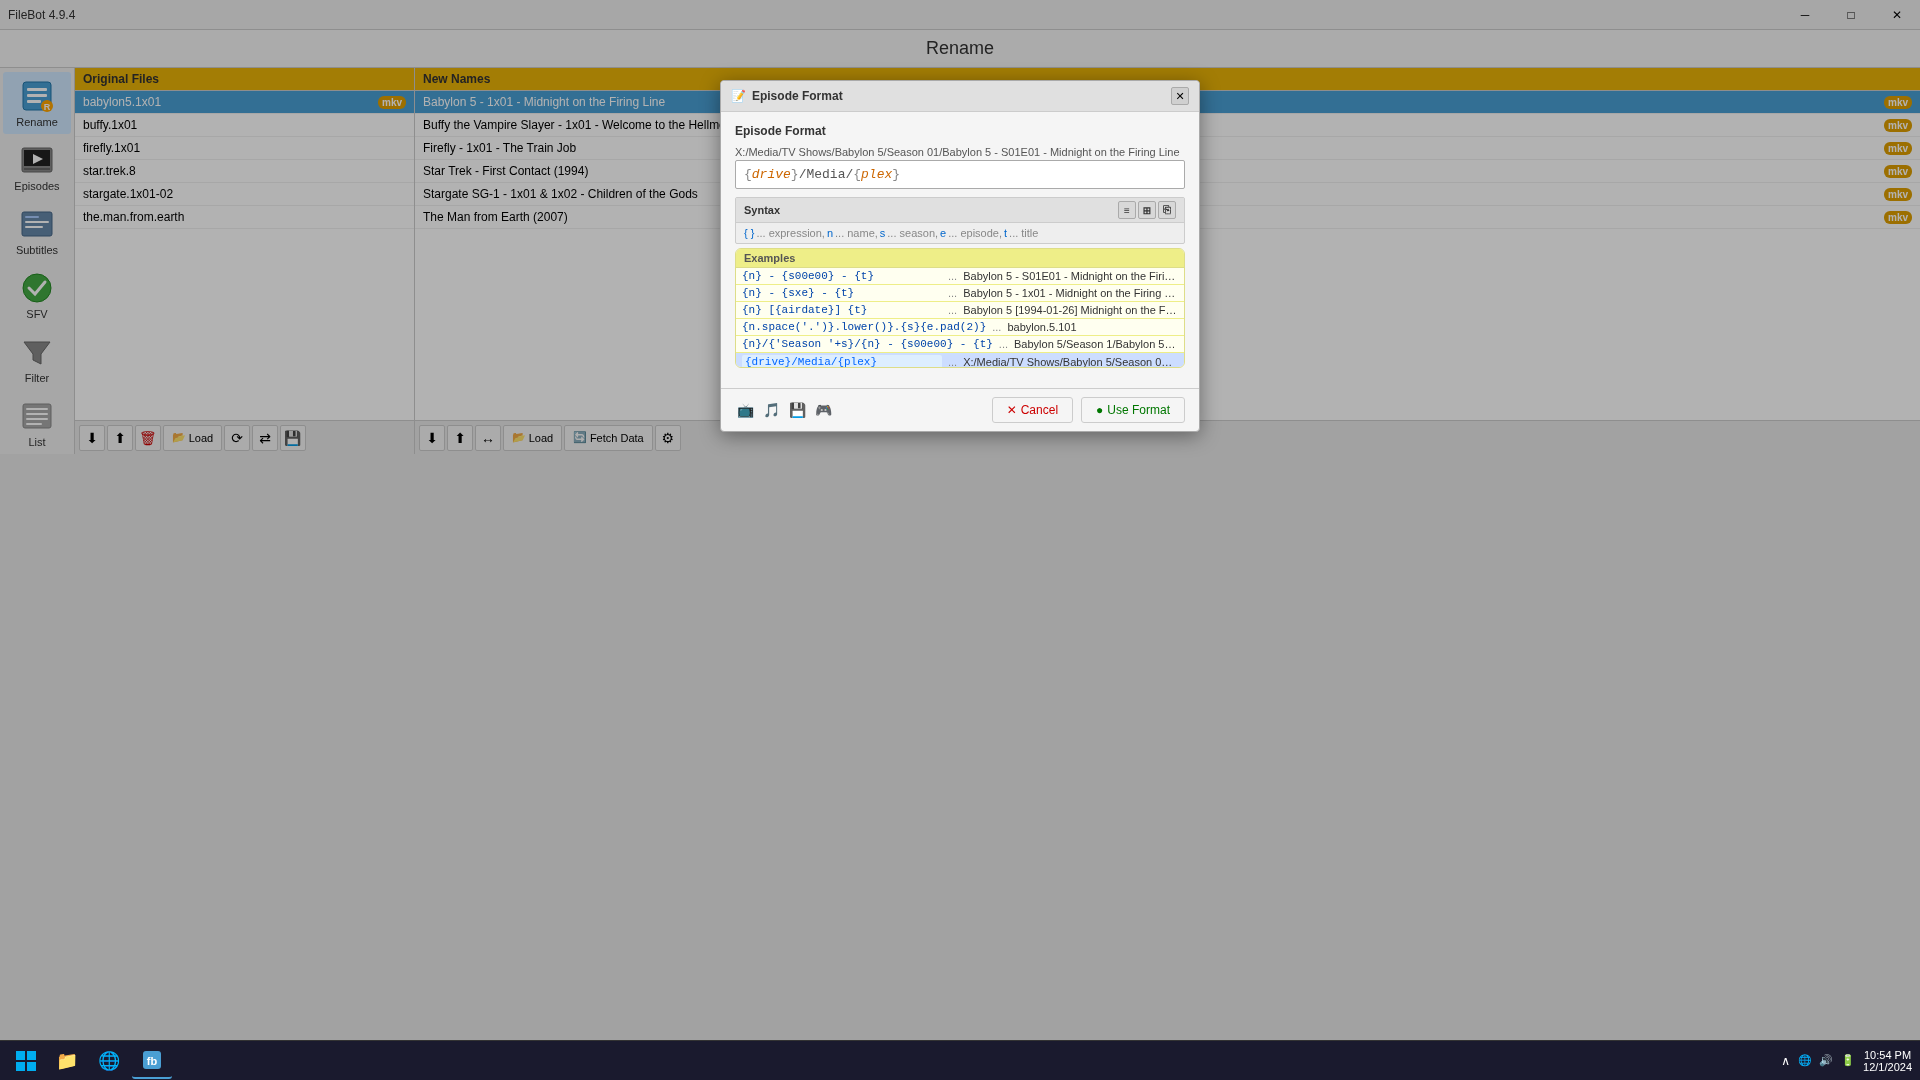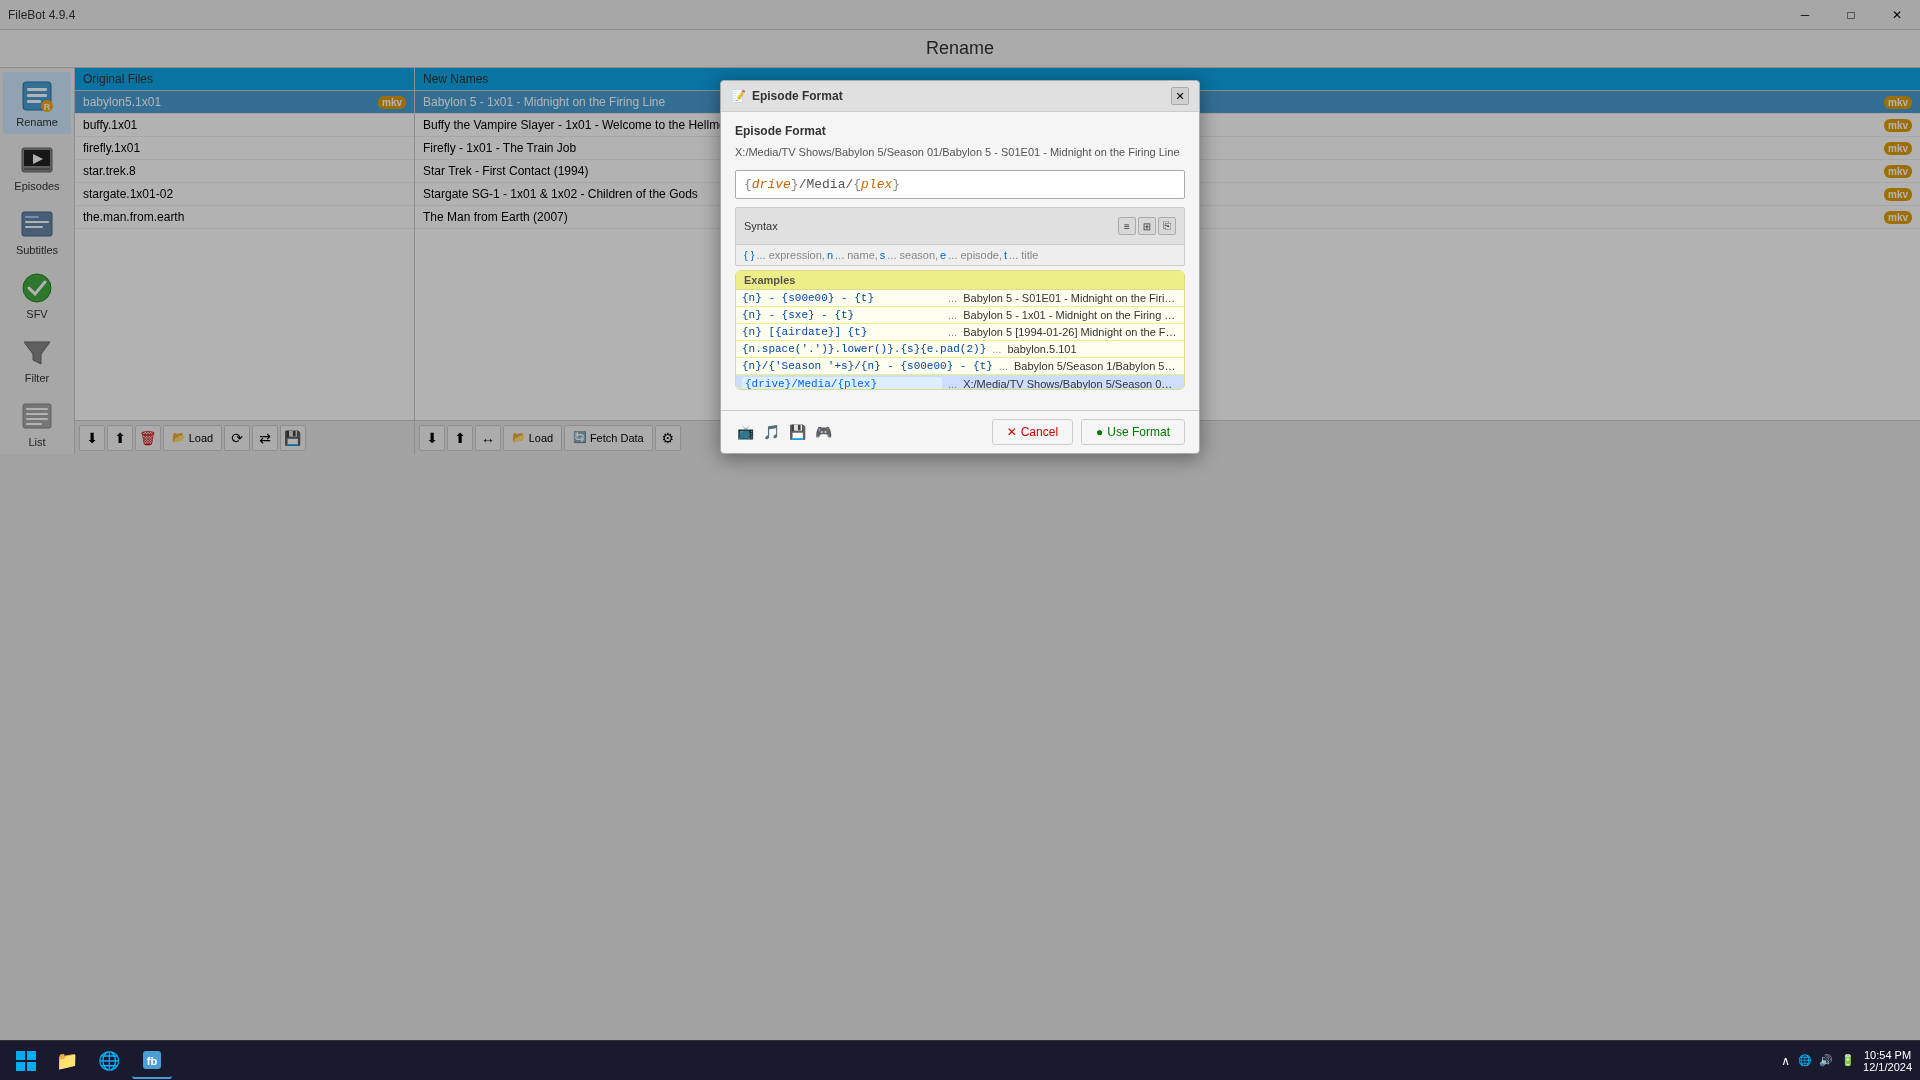--- a/index.html
+++ b/index.html
@@ -116,24 +116,24 @@
 
     .panel {
       flex: 1;
       display: flex;
       flex-direction: column;
       border-right: 1px solid #ccc;
     }
     .panel:last-child { border-right: none; }
 
     .panel-header {
-      background: #0ea5e9;
+      background: #eab308;
       padding: 4px 8px;
       font-size: 12px;
-      font-weight: 400;
+      font-weight: 700;
       border-bottom: 1px solid #ccc;
       color: #333;
     }
 
     .panel-list {
       flex: 1;
       overflow-y: auto;
       background: white;
     }
     .panel-item {
@@ -248,21 +248,20 @@
     .format-section-title {
       font-size: 12px;
       font-weight: 600;
       color: #333;
       margin-bottom: 6px;
     }
 
     .format-path {
       font-size: 11px;
       color: #555;
-      margin-bottom: 10px;
       padding: 2px 0;
     }
 
     .format-input-container {
       background: white;
       border: 1px solid #aaa;
       border-radius: 2px;
       padding: 6px 8px;
       margin-bottom: 8px;
       font-family: 'Courier New', monospace;
@@ -276,23 +275,23 @@
 
     
     .syntax-bar {
       background: #eeeeee;
       border: 1px solid #ccc;
       border-radius: 2px;
       margin-bottom: 4px;
     }
     .syntax-header {
       background: #e0e0e0;
-      padding: 9px 8px;
-      font-size: 11px;
-      font-weight: 400;
+      padding: 3px 8px;
+      font-size: 11px;
+      font-weight: 700;
       color: #333;
       display: flex;
       align-items: center;
       justify-content: space-between;
       border-bottom: 1px solid #ccc;
     }
     .syntax-controls {
       display: flex;
       gap: 2px;
     }

